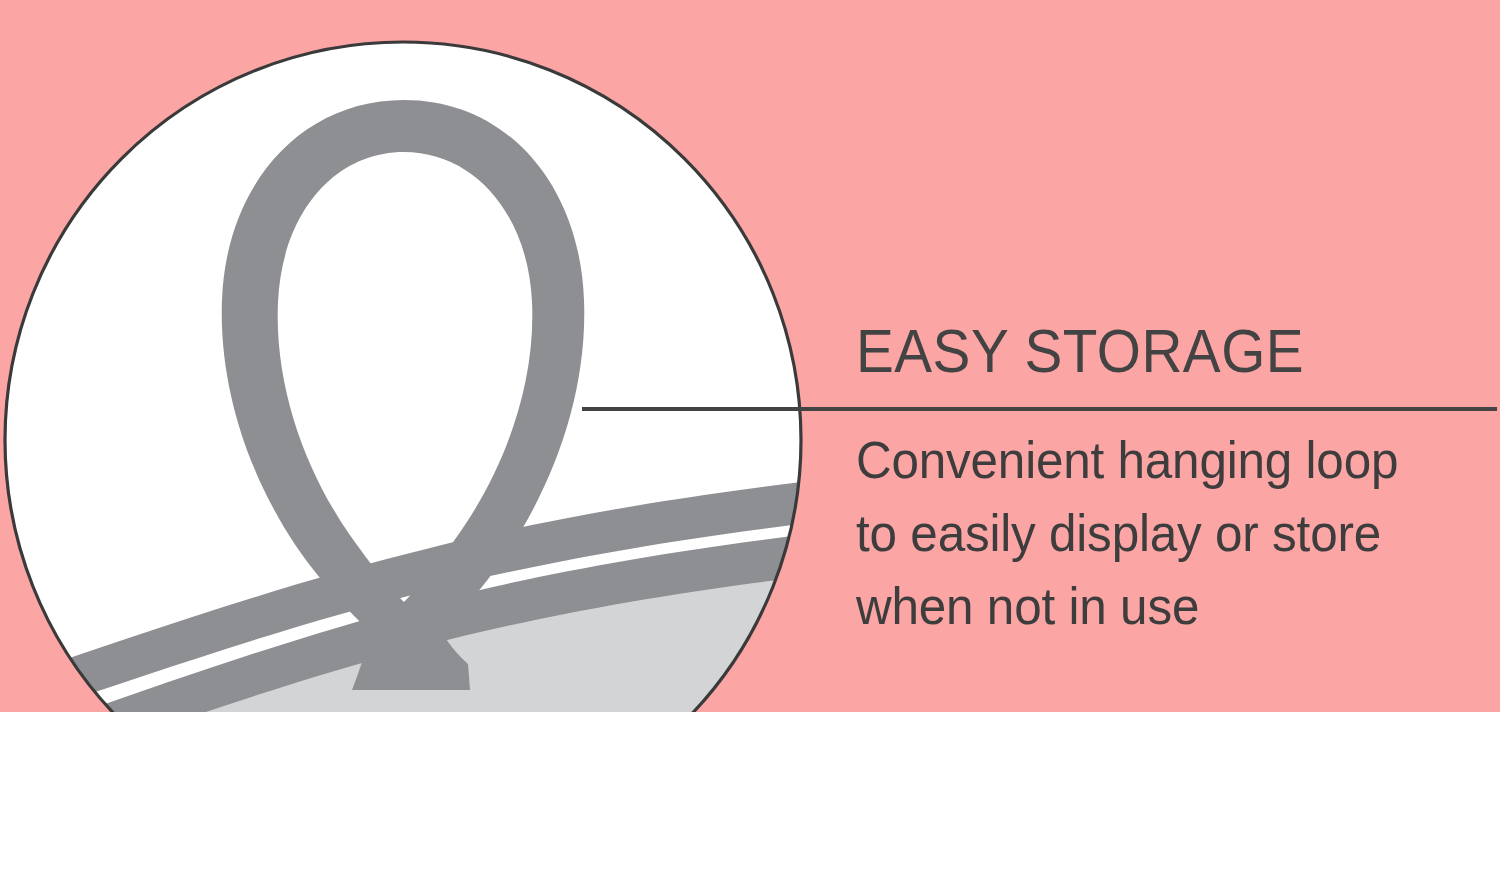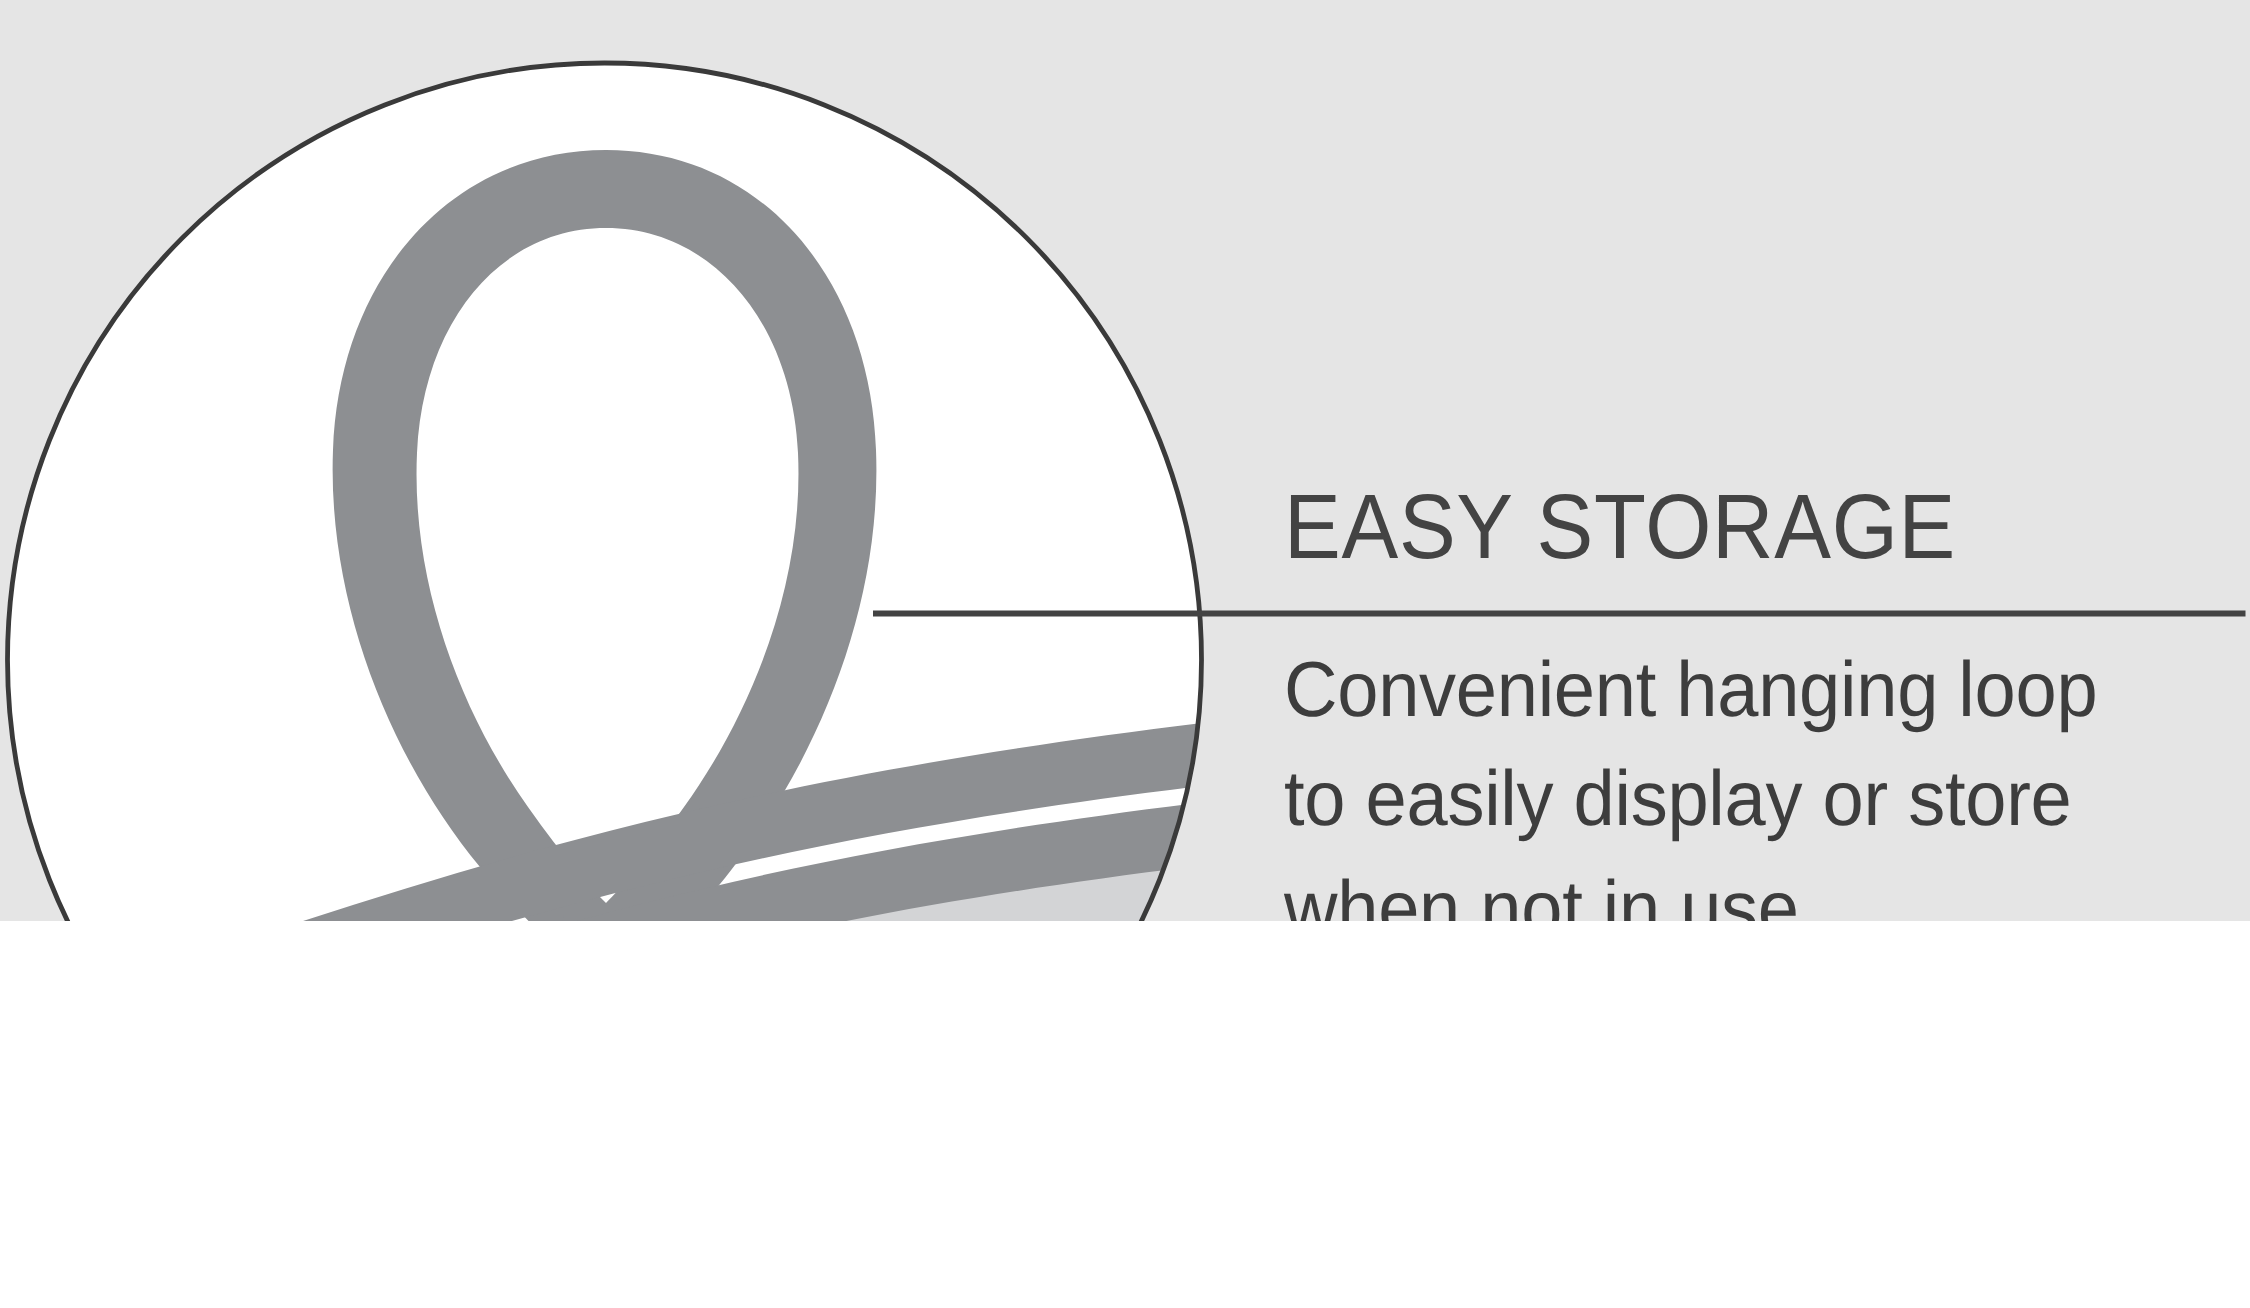--- a/index.html
+++ b/index.html
@@ -7,22 +7,22 @@
     margin: 0;
     padding: 0;
     background: #ffffff;
   }
   body {
     font-family: "Liberation Sans", "DejaVu Sans", sans-serif;
   }
   #canvas {
     position: relative;
     width: 1500px;
-    height: 614px;
-    background: #e5e5e5;
+    height: 712px;
+    background: #fca5a5;
     overflow: hidden;
   }
 
   
   #illustration {
     position: absolute;
     left: 0;
     top: 0;
     width: 850px;
     height: 872px;

